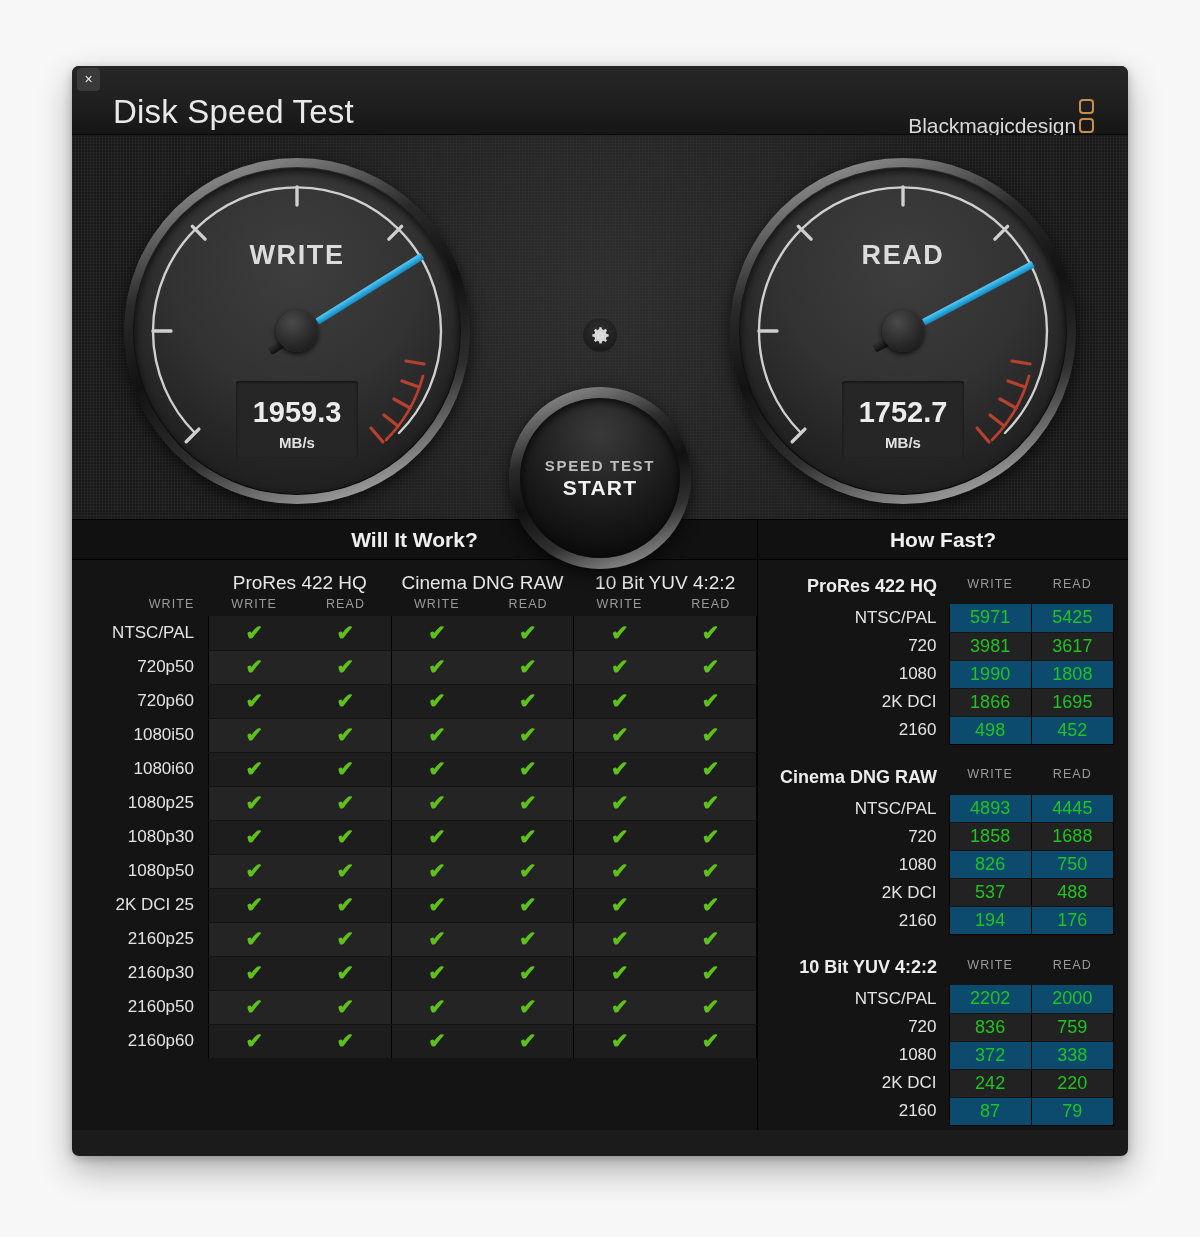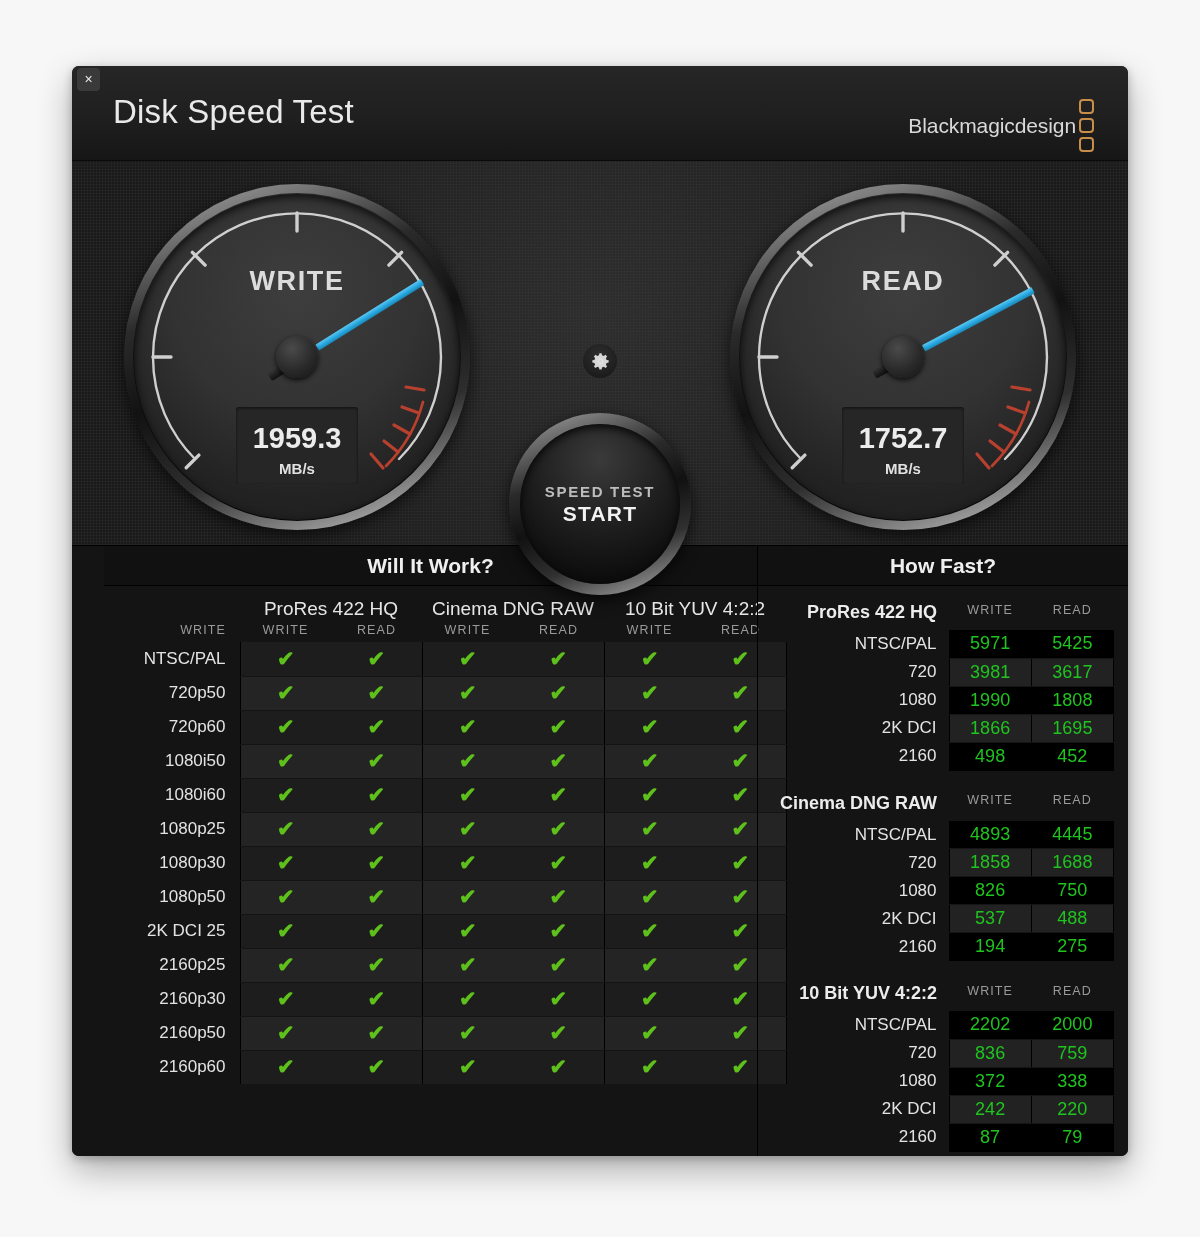--- a/index.html
+++ b/index.html
@@ -38,21 +38,21 @@
     font-size: 14px;
     line-height: 23px;
     text-align: center;
     z-index: 40;
     cursor: pointer;
   }
 
   
   #title-bar {
     position: relative;
-    height: 95px;
+    height: 69px;
     background: linear-gradient(180deg, #262626 0%, #1f1f1f 55%, #161616 100%);
     border-bottom: 1px solid #090909;
   }
   #app-title {
     position: absolute;
     left: 41px;
     top: 27px;
     font-size: 33px;
     font-weight: 300;
     color: #e9e9e9;
@@ -240,21 +240,21 @@
     margin-top: 2px;
   }
 
   
   #bottom {
     position: relative;
     display: flex;
     height: 610px;
     background: #141414;
   }
-  #panel-left  { width: 685px; position: relative; padding-left: 32px; }
+  #panel-left  { width: 685px; position: relative; }
   #panel-right { flex: 1; position: relative; border-left: 1px solid #000; }
 
   .panel-title {
     height: 40px;
     line-height: 40px;
     text-align: center;
     font-size: 21px;
     font-weight: 700;
     color: #efefef;
     background: #111;
@@ -334,21 +334,21 @@
     text-align: right;
     font-size: 17px;
     color: #e3e3e3;
     padding-right: 12px;
     white-space: nowrap;
   }
   .fast-block tbody td.num {
     text-align: center;
     font-size: 18px;
     color: #1fc41f;
-    background: #000000;
+    background: #0c4a6e;
     border-left: 1px solid #000;
     border-bottom: 1px solid #151515;
   }
   .fast-block tbody tr:nth-child(even) td.num { background: #222; }
   .fast-block tbody td.num.last { border-right: 1px solid #000; }
   .fast-block tbody tr:last-child td.num { border-bottom: 1px solid #000; }
 </style>
 </head>
 <body>
 
@@ -680,21 +680,21 @@
                 <td class="num last">750</td>
               </tr>
               <tr>
                 <td class="lbl">2K DCI</td>
                 <td class="num">537</td>
                 <td class="num last">488</td>
               </tr>
               <tr>
                 <td class="lbl">2160</td>
                 <td class="num">194</td>
-                <td class="num last">275</td>
+                <td class="num last">176</td>
               </tr>
             </tbody>
           </table>
           <table class="fast-block">
             <colgroup>
               <col class="fb-w-label">
               <col class="fb-w-num">
               <col class="fb-w-num">
             </colgroup>
             <thead>

